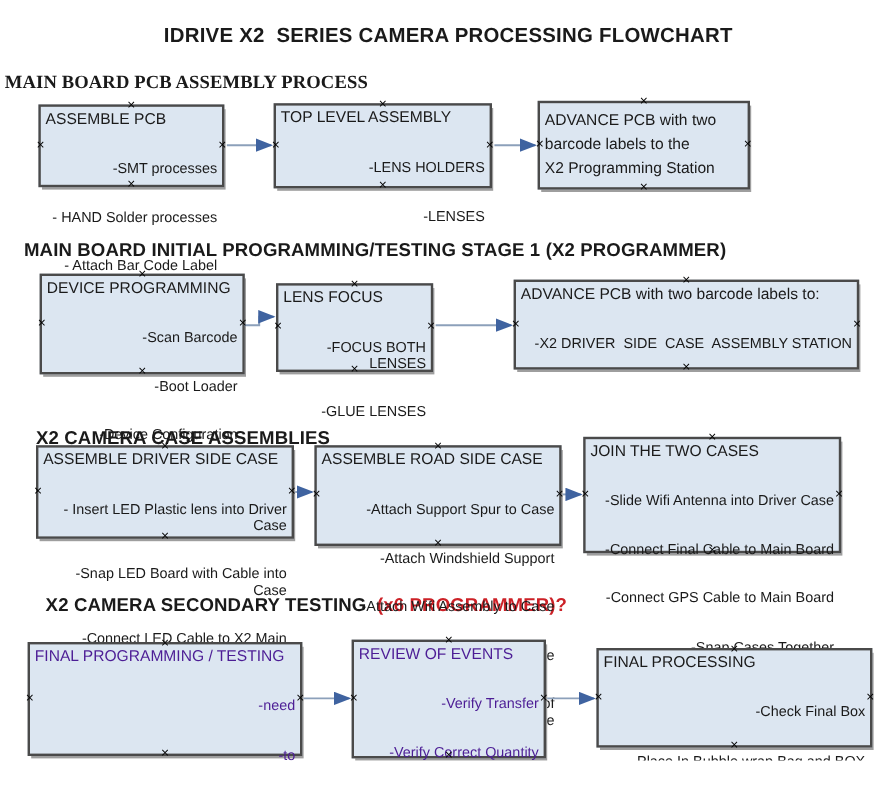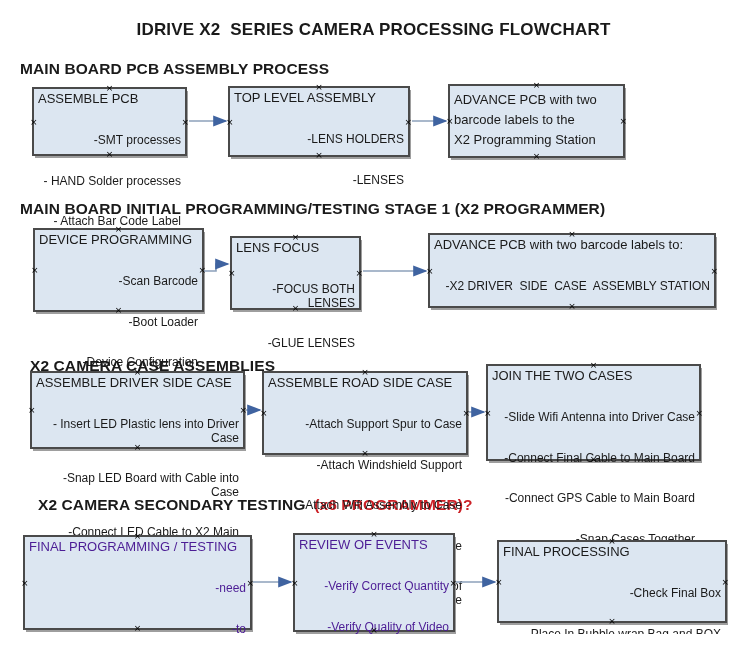--- a/index.html
+++ b/index.html
@@ -38,21 +38,21 @@
   .ax.r{right:-4px;top:50%;transform:translateY(-50%);}
   svg.arrows{position:absolute;left:0;top:0;z-index:4;pointer-events:none;}
 </style>
 </head>
 <body>
 
 <div class="canvas">
 
   <div class="main-title">IDRIVE X2  SERIES CAMERA PROCESSING FLOWCHART</div>
 
-  <div class="sec-heading" style="left:20px;top:60px;">MAIN BOARD PCB ASSEMBLY PROCESS</div>
+  <div class="sec-heading" style="left:4px;top:60px;font-family:Liberation Serif, serif;">MAIN BOARD PCB ASSEMBLY PROCESS</div>
   <div class="sec-heading" style="left:20px;top:200px;">MAIN BOARD INITIAL PROGRAMMING/TESTING STAGE 1 (X2 PROGRAMMER)</div>
   <div class="sec-heading" style="left:30px;top:342px;margin-top:15px;">X2 CAMERA CASE ASSEMBLIES</div>
   <div class="sec-heading" style="left:38px;top:496px;"><span>X2 CAMERA SECONDARY TESTING </span><span class="red-part"> (x6 PROGRAMMER)?</span></div>
 
   <div class="fbox" style="left:32px;top:87px;width:155px;height:69px;">
     <i class="ax t">×</i>
       <i class="ax b">×</i>
       <i class="ax l">×</i>
       <i class="ax r">×</i>
     <div class="box-title">ASSEMBLE PCB</div>
@@ -184,20 +184,21 @@
     </div>
   </div>
 
   <div class="fbox red-box" style="left:293px;top:533px;width:162px;height:99px;">
     <i class="ax t">×</i>
       <i class="ax b">×</i>
       <i class="ax l">×</i>
       <i class="ax r">×</i>
     <div class="box-title">REVIEW OF EVENTS</div>
     <div class="box-items">
+      <div class="box-item">-Verify Transfer</div>
       <div class="box-item">-Verify Correct Quantity</div>
       <div class="box-item">-Verify Quality of Video</div>
       
       
       
       
     </div>
   </div>
 
   <div class="fbox" style="left:497px;top:540px;width:230px;height:83px;">

